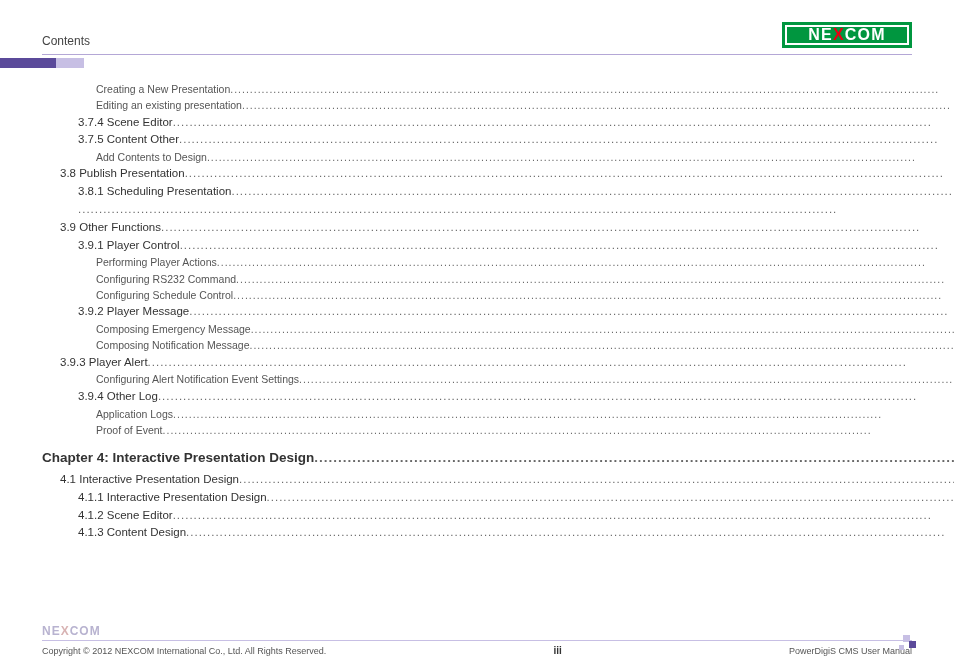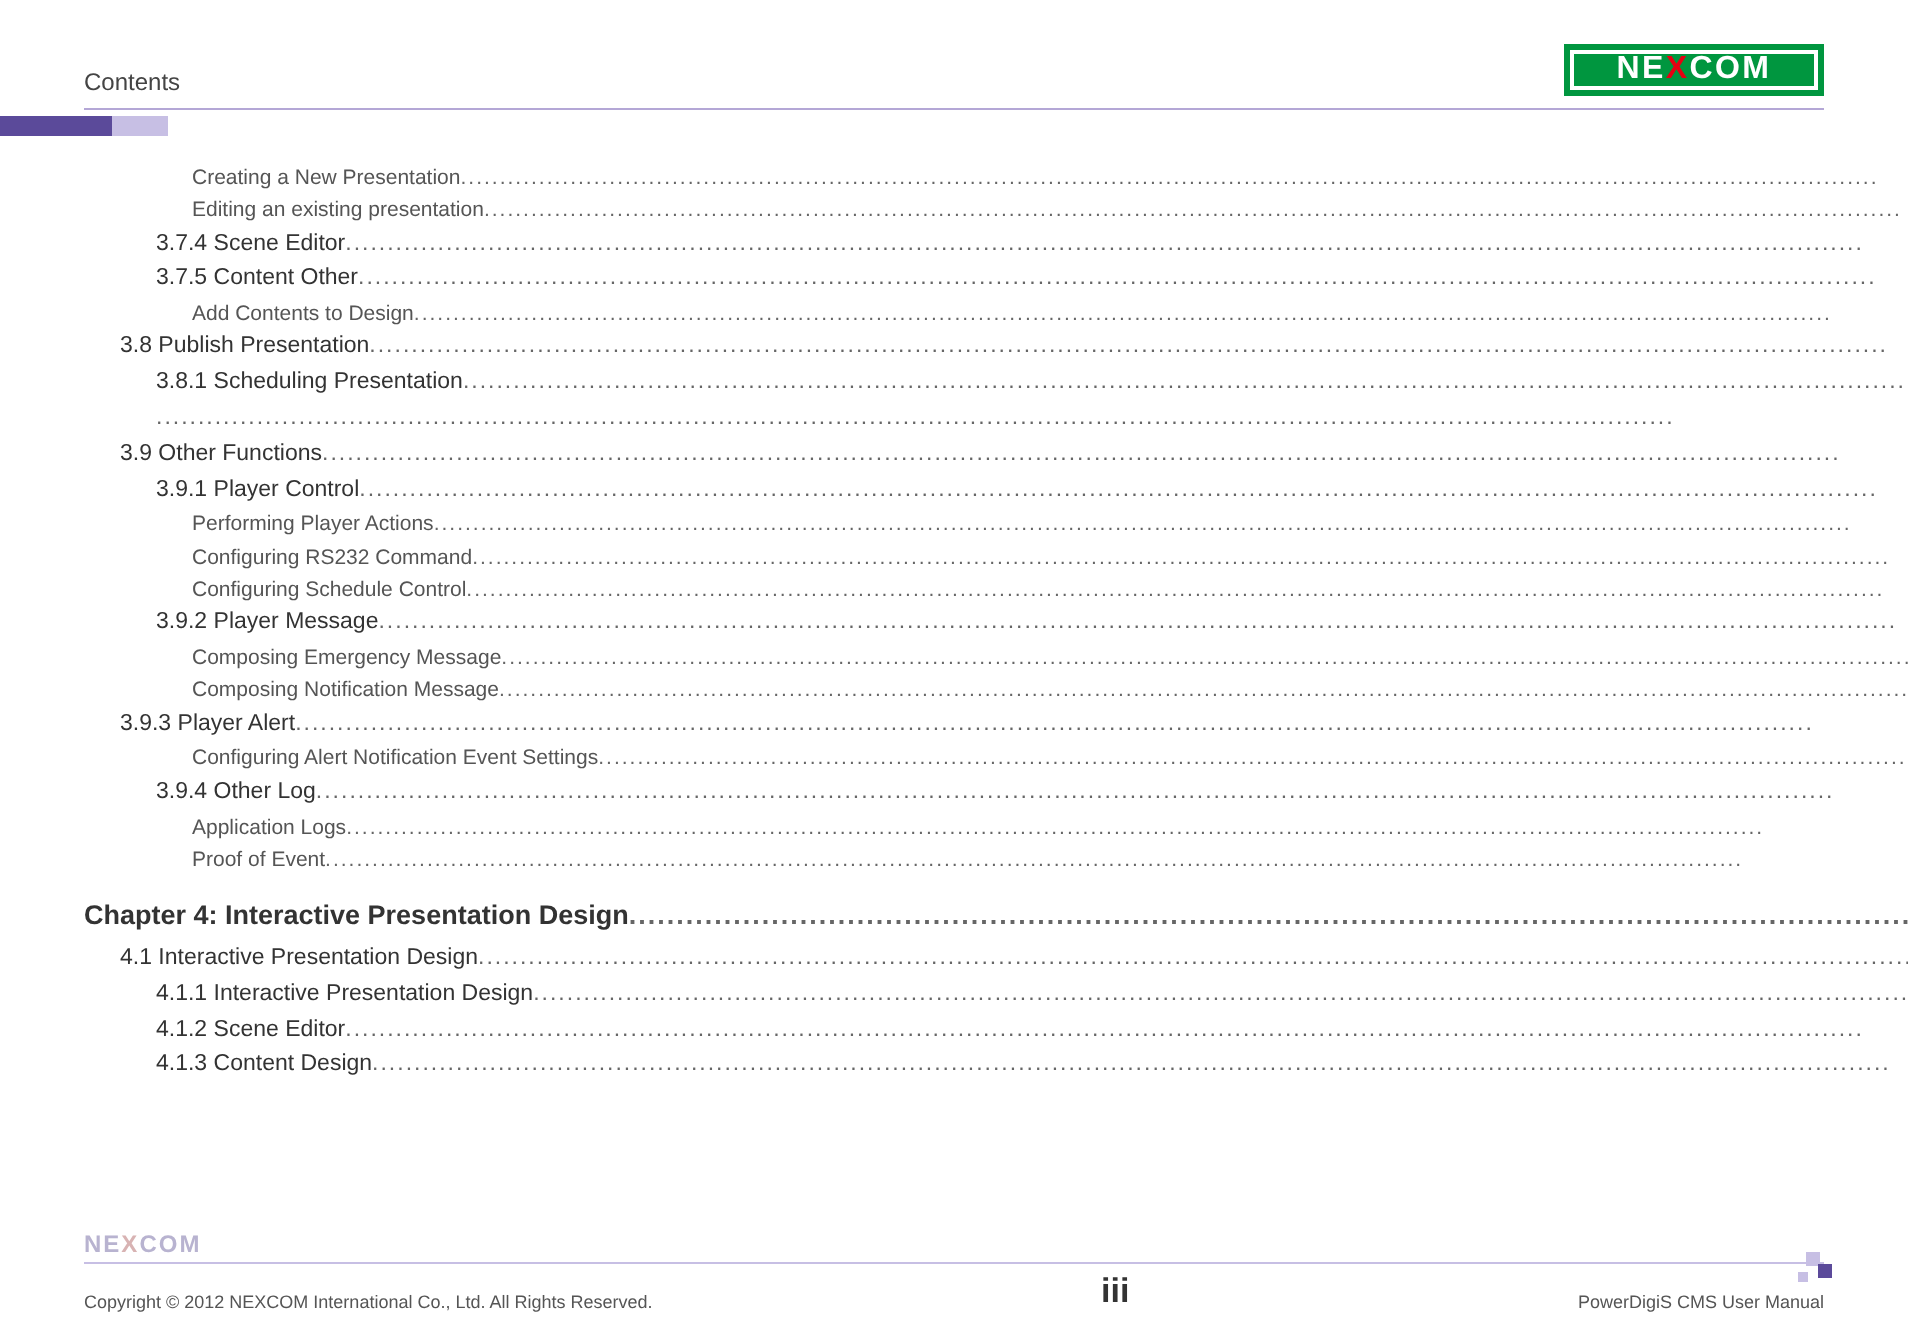--- a/index.html
+++ b/index.html
@@ -27,21 +27,21 @@
   .footer-wrap { position: absolute; left: 42px; right: 42px; bottom: 16px; }
   .footer-divider { height: 1px; background: #c7bfe4; margin-bottom: 4px; position: relative; }
   .footer-squares { position:absolute; right:-4px; top:-5px; width:18px; height:18px; }
   .footer-squares span { position:absolute; background:#5b4a9a; }
   .sq1 { width:7px; height:7px; left:5px; top:0px; background:#c7bfe4 !important; }
   .sq2 { width:7px; height:7px; left:11px; top:6px; }
   .sq3 { width:5px; height:5px; left:1px; top:10px; background:#c7bfe4 !important; }
   .footer-row { display:flex; justify-content: space-between; align-items: flex-end; font-size: 9px; color: #555; }
   .footer-logo { font-weight: 800; font-size: 12px; letter-spacing: 1px; color: #b8b3d0; font-family: Arial, sans-serif; margin-bottom:2px; }
   .footer-logo .x { color: #d8b3b3; }
-  .footer-center { font-weight:700; color:#333; font-size: 17px; }
+  .footer-center { font-weight:700; color:#333; font-size: 10px; }
 </style>
 </head>
 <body>
 
 <div class="page">
 
   <div class="header-row">
     <div class="header-title">Contents</div>
     <div class="logo-box">
       <span class="logo-text">

